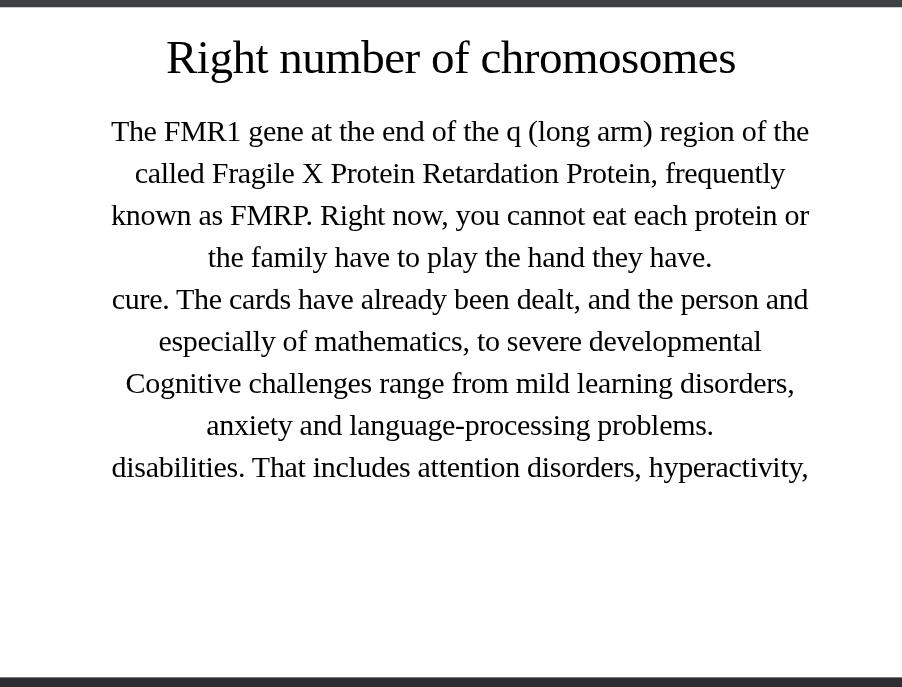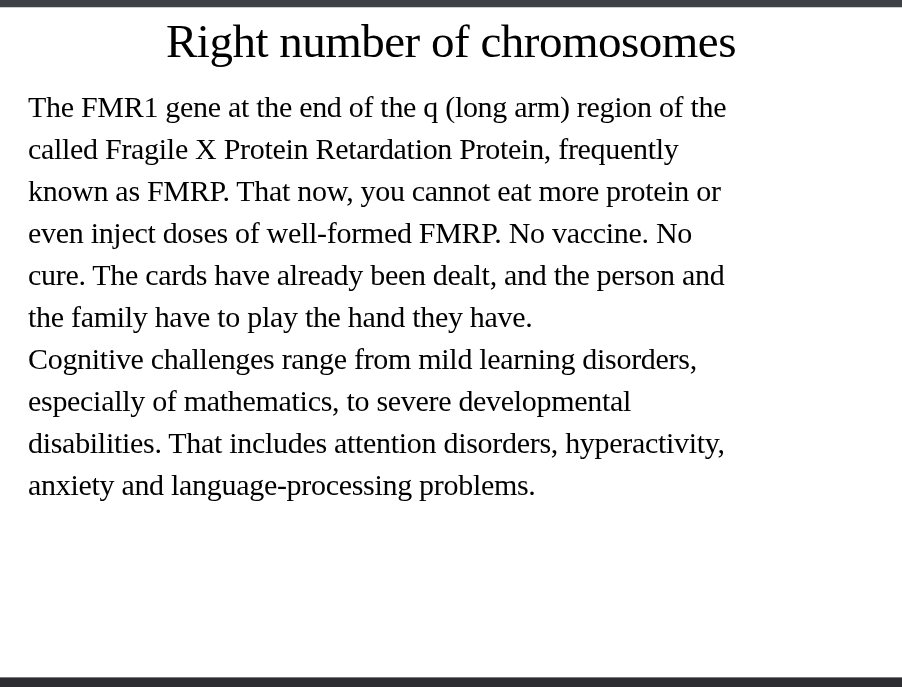--- a/index.html
+++ b/index.html
@@ -28,40 +28,41 @@
     position: absolute;
     bottom: 0;
     left: 0;
     width: 902px;
     height: 9px;
     background: #2c2e31;
     border-top: 1px solid #7a7a7a;
   }
   .slide {
     position: absolute;
-    top: 0;
+    top: 16px;
     left: 0;
     width: 902px;
     height: 670px;
     overflow: hidden;
   }
   .title-block {
     padding-top: 8px;
     text-align: center;
   }
   .title-line {
     font-size: 47px;
     line-height: 66px;
     white-space: nowrap;
     letter-spacing: -0.5px;
   }
   .body-block {
-    margin-top: 12px;
+    margin-top: 20px;
     padding-left: 28px;
     padding-right: 10px;
+    text-align: center;
   }
   .body-line {
     font-size: 30px;
     line-height: 42px;
     letter-spacing: -0.3px;
     white-space: nowrap;
   }
   .paragraph {
     margin: 0;
   }
@@ -74,28 +75,27 @@
 <div class="slide">
 
   <div class="title-block">
     <div class="title-line">Right number of chromosomes</div>
   </div>
 
   <div class="body-block">
     <div class="paragraph">
       <div class="body-line">The FMR1 gene at the end of the q (long arm) region of the</div>
       <div class="body-line">called Fragile X Protein Retardation Protein, frequently</div>
-      <div class="body-line">known as FMRP. That now, you cannot eat more protein or</div>
-      <div class="body-line">even inject doses of well-formed FMRP. No vaccine. No</div>
+      <div class="body-line">known as FMRP. Right now, you cannot eat each protein or</div>
+      <div class="body-line">the family have to play the hand they have.</div>
       <div class="body-line">cure. The cards have already been dealt, and the person and</div>
-      <div class="body-line">the family have to play the hand they have.</div>
     </div>
     <div class="paragraph">
+      <div class="body-line">especially of mathematics, to severe developmental</div>
       <div class="body-line">Cognitive challenges range from mild learning disorders,</div>
-      <div class="body-line">especially of mathematics, to severe developmental</div>
+      <div class="body-line">anxiety and language-processing problems.</div>
       <div class="body-line">disabilities. That includes attention disorders, hyperactivity,</div>
-      <div class="body-line">anxiety and language-processing problems.</div>
     </div>
   </div>
 
 </div>
 
 <div class="bottom-bar" style="background: rgb(44, 46, 49);"></div>
 
 </body></html>

